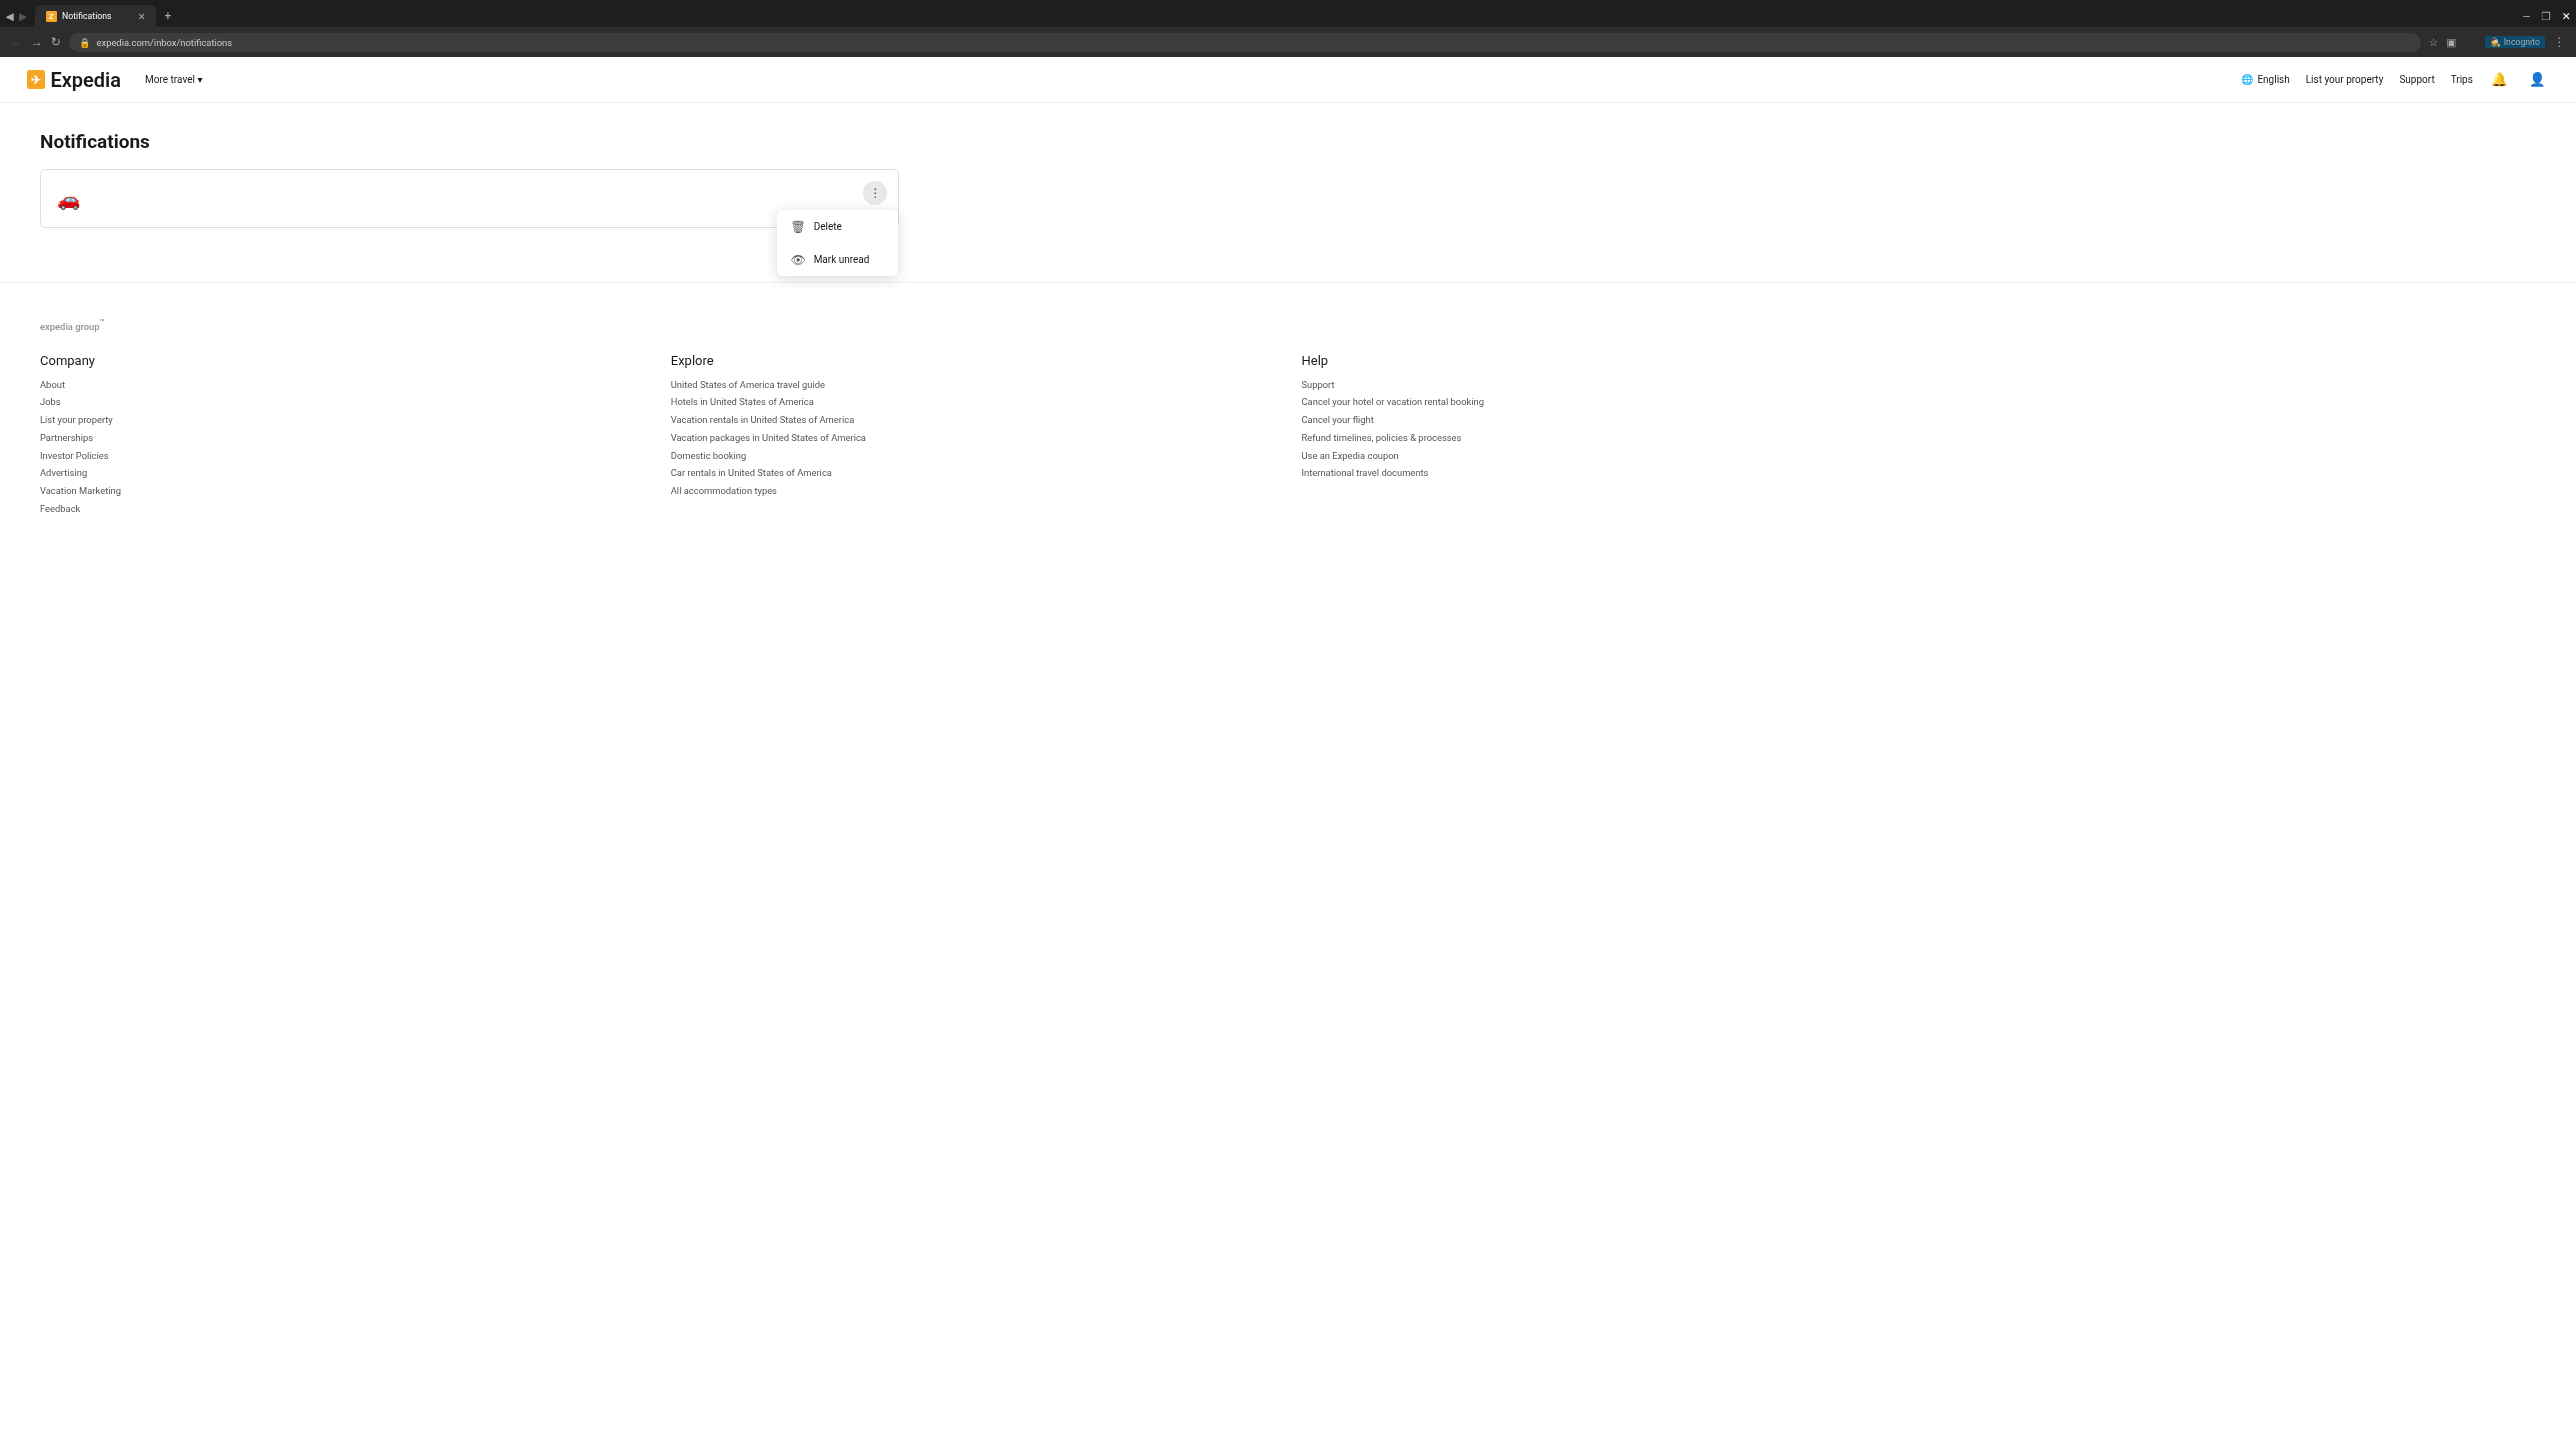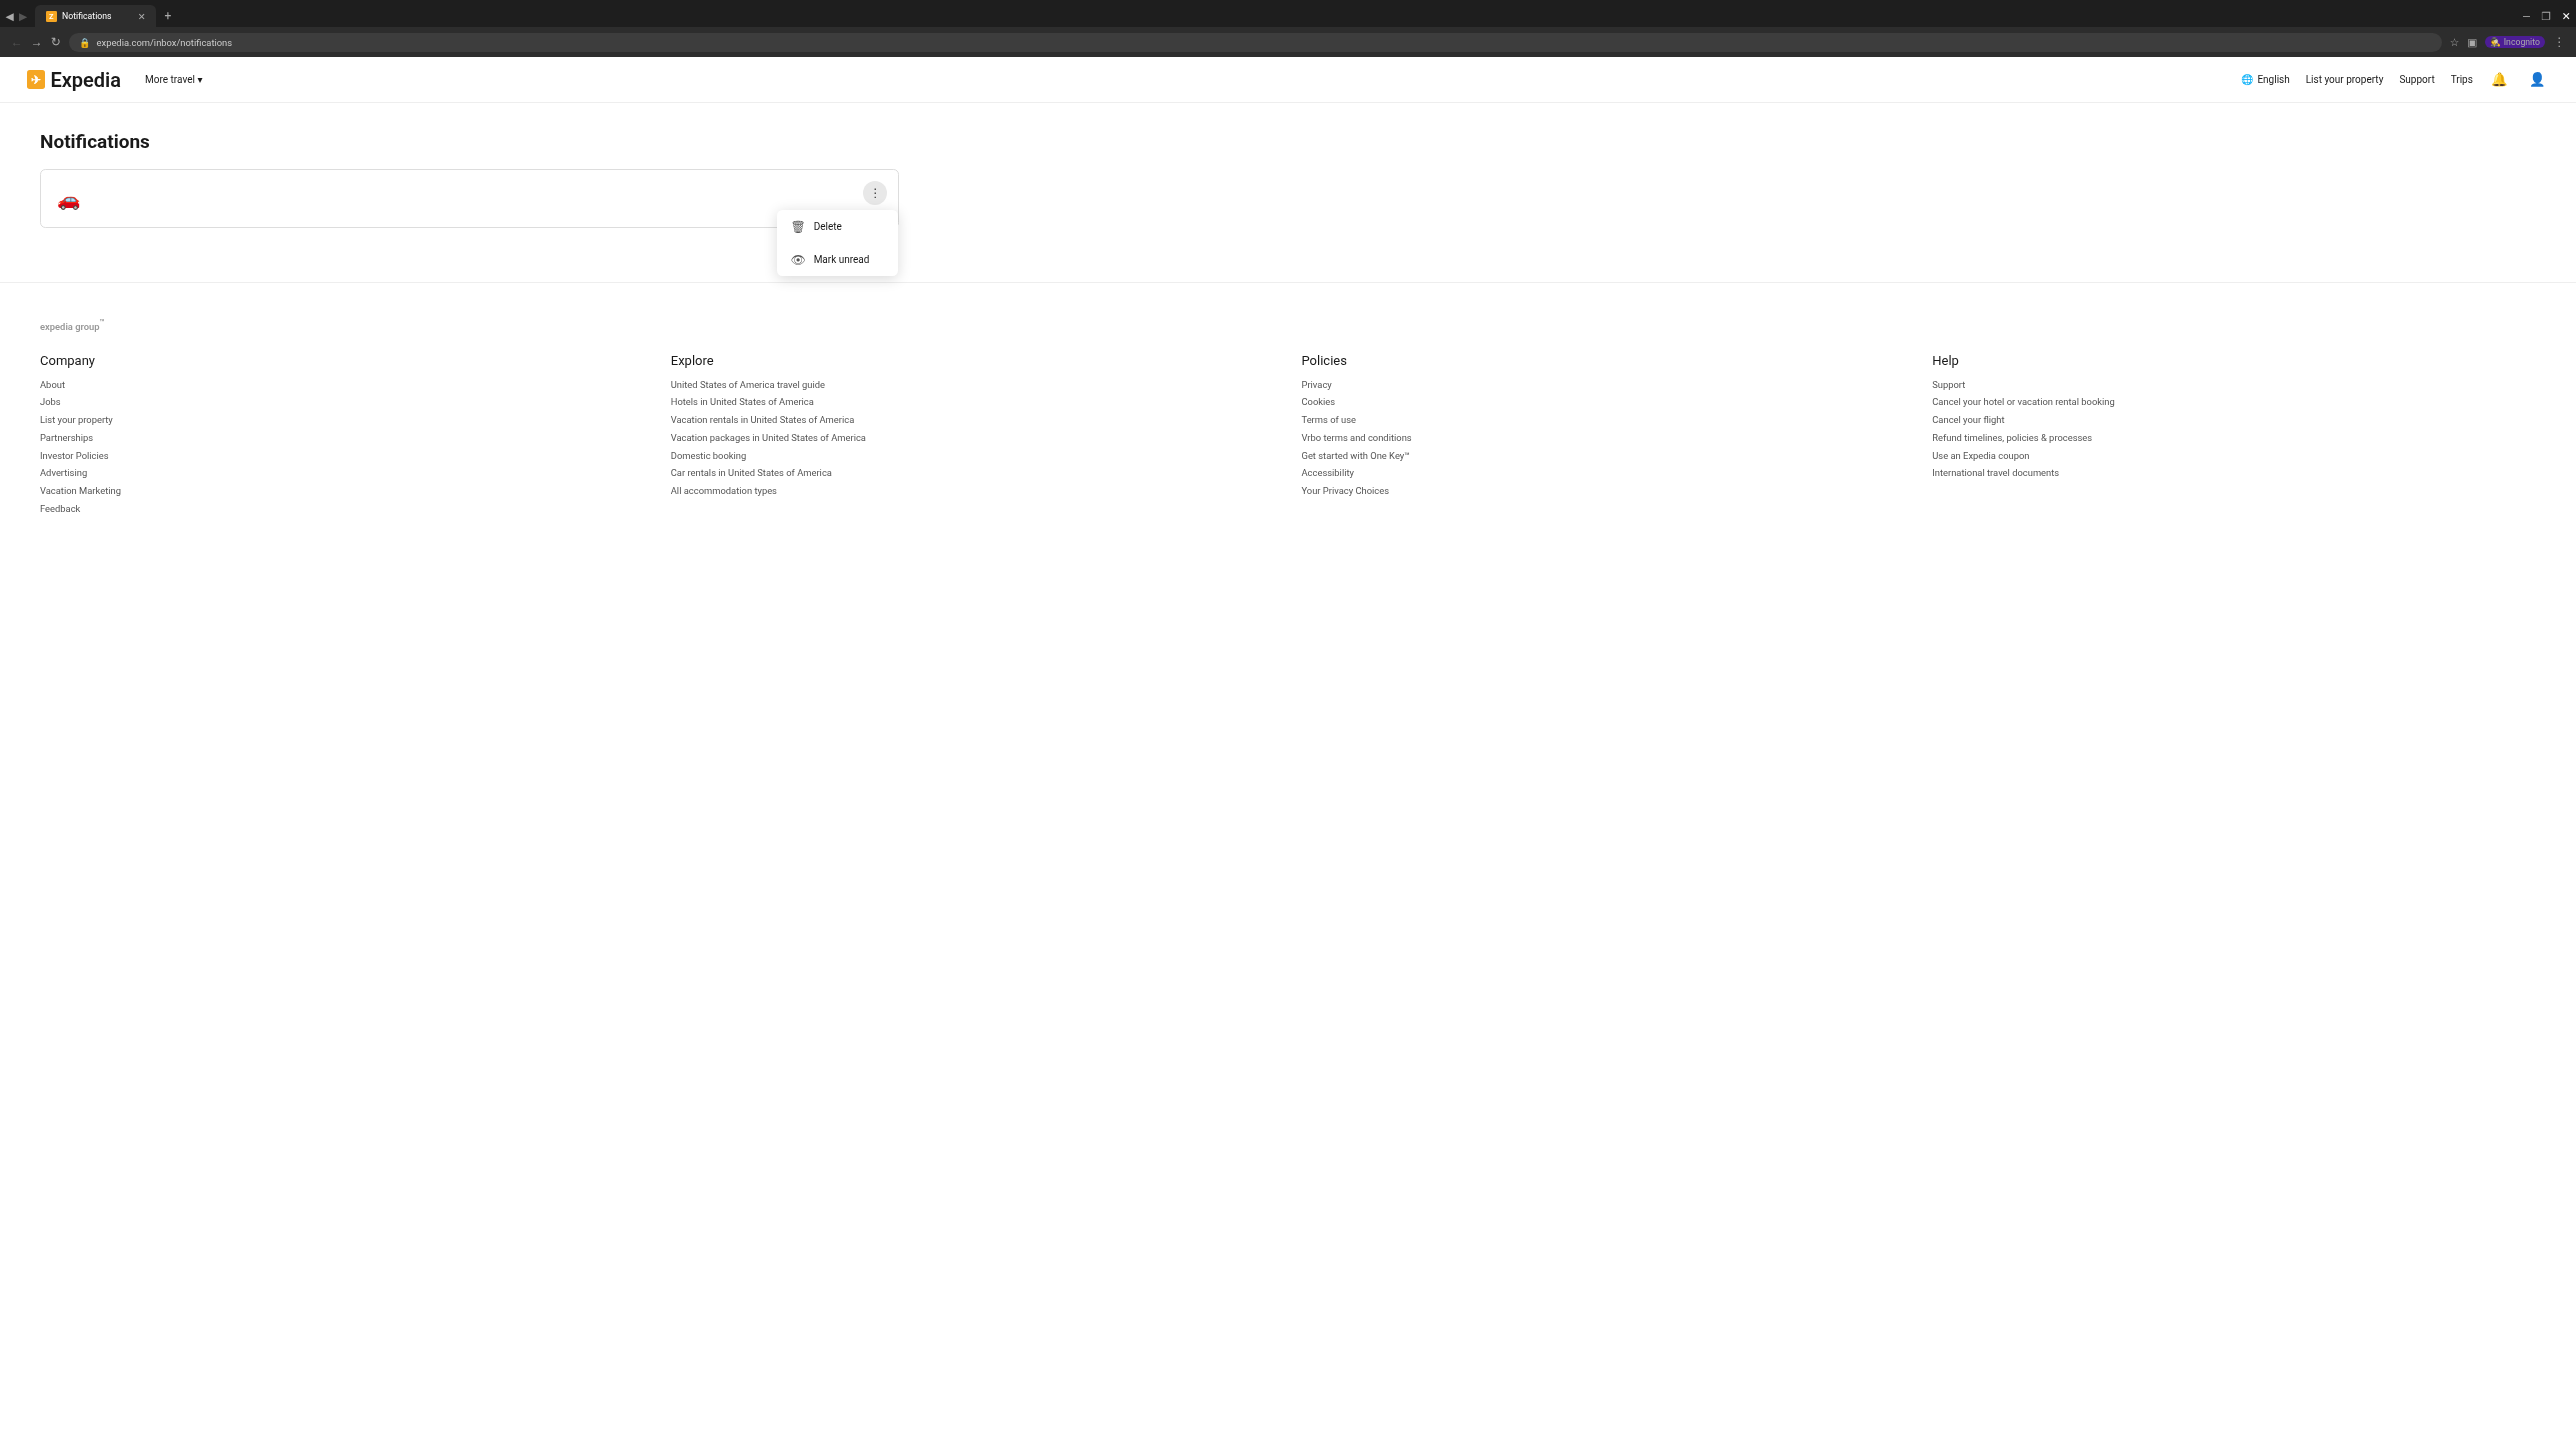--- a/index.html
+++ b/index.html
@@ -90,21 +90,21 @@
     <button class="browser-nav-btn disabled">←</button>
     <button class="browser-nav-btn">→</button>
     <button class="browser-nav-btn">↻</button>
     <div class="browser-address-bar">
       <span>🔒</span>
       <span>expedia.com/inbox/notifications</span>
     </div>
     <div class="browser-right-controls">
       <span style="cursor:pointer;">☆</span>
       <span style="cursor:pointer;">▣</span>
-      <span style="color:#aaa;font-size:8.7px;background:#4c1d95;padding:1.3px 5.4px;border-radius:6px;display:flex;align-items:center;gap:2.7px;">🕵️ Incognito</span>
+      <span style="color:#aaa;font-size:8.7px;background:#0c4a6e;padding:1.3px 5.4px;border-radius:0;display:flex;align-items:center;gap:2.7px;margin-left:21px;">🕵️ Incognito</span>
       <span style="cursor:pointer;font-size:12px;">⋮</span>
     </div>
   </div>
 </div>
 
 <div class="page">
 
   <header class="header">
     <div class="logo">
       <div class="logo-icon">✈</div>
@@ -180,30 +180,20 @@
         <div class="footer-col-title">Explore</div>
         <a class="footer-link">United States of America travel guide</a>
         <a class="footer-link">Hotels in United States of America</a>
         <a class="footer-link">Vacation rentals in United States of America</a>
         <a class="footer-link">Vacation packages in United States of America</a>
         <a class="footer-link">Domestic booking</a>
         <a class="footer-link">Car rentals in United States of America</a>
         <a class="footer-link">All accommodation types</a>
       </div>
 
-      <div class="footer-col">
-        <div class="footer-col-title">Policies</div>
-        <a class="footer-link">Privacy</a>
-        <a class="footer-link">Cookies</a>
-        <a class="footer-link">Terms of use</a>
-        <a class="footer-link">Vrbo terms and conditions</a>
-        <a class="footer-link">Get started with One Key™</a>
-        <a class="footer-link">Accessibility</a>
-        <a class="footer-link">Your Privacy Choices</a>
-      </div>
 
       <div class="footer-col">
         <div class="footer-col-title">Help</div>
         <a class="footer-link">Support</a>
         <a class="footer-link">Cancel your hotel or vacation rental booking</a>
         <a class="footer-link">Cancel your flight</a>
         <a class="footer-link">Refund timelines, policies &amp; processes</a>
         <a class="footer-link">Use an Expedia coupon</a>
         <a class="footer-link">International travel documents</a>
       </div>

